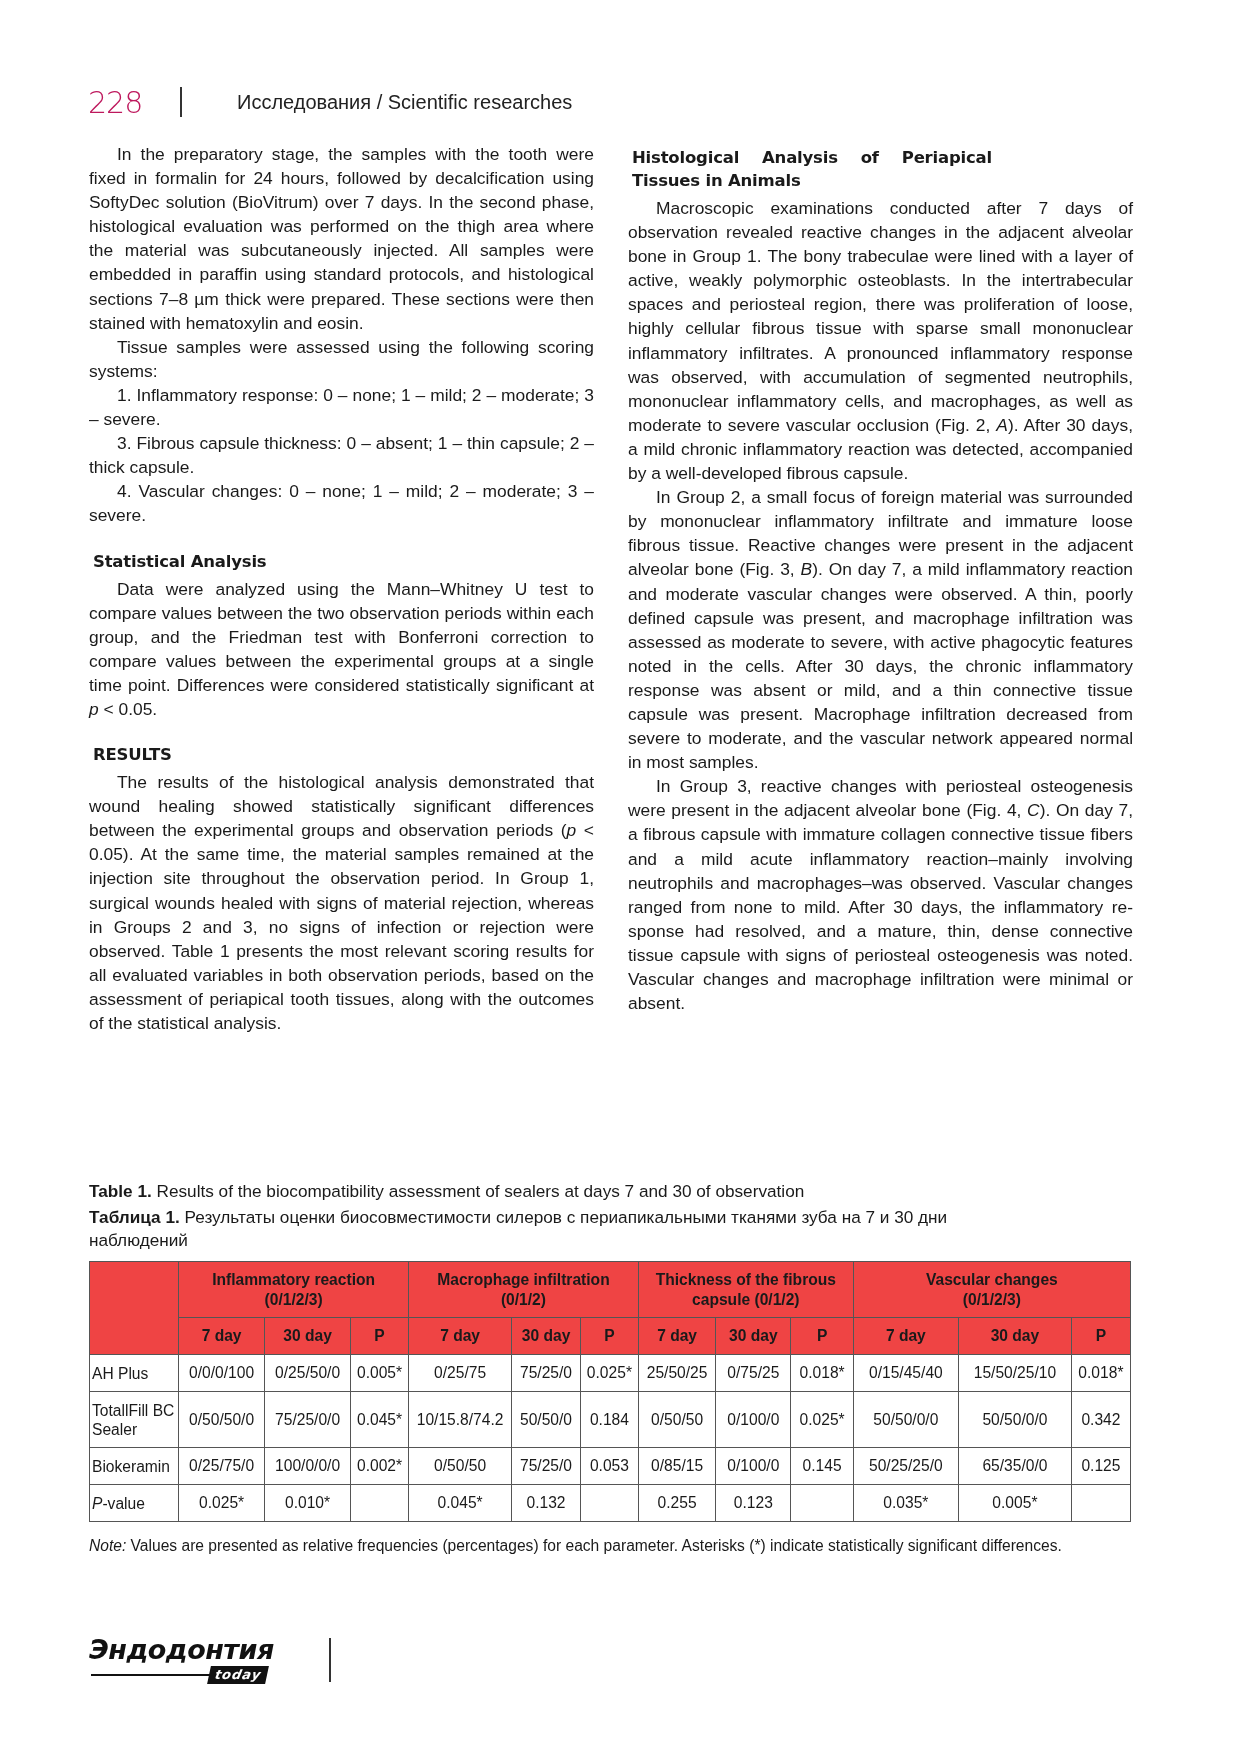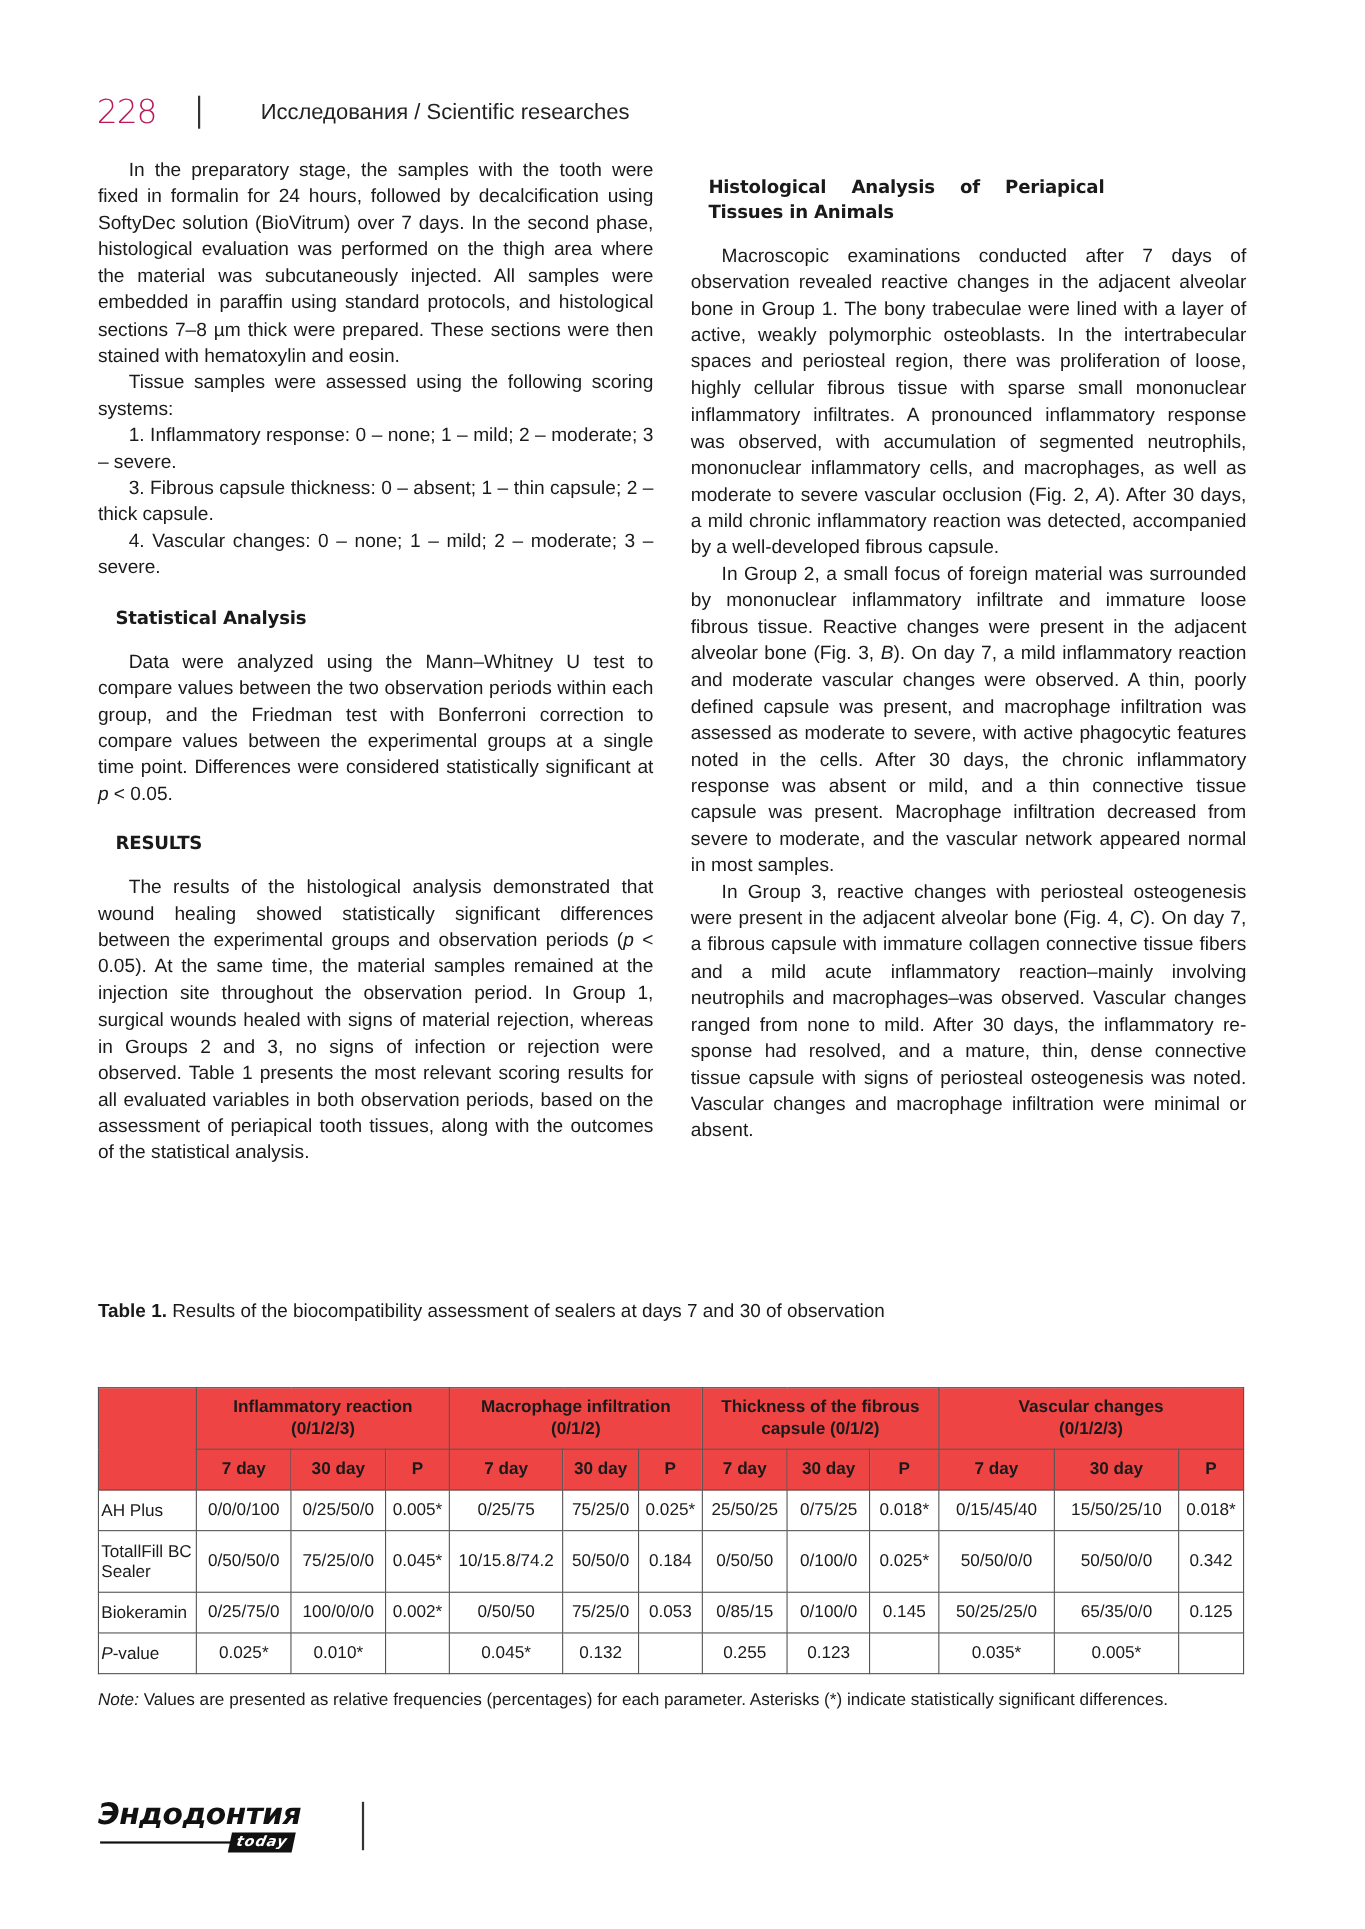--- a/index.html
+++ b/index.html
@@ -7,21 +7,21 @@
          font-family: "Liberation Sans", "DejaVu Sans", sans-serif; }
 
   .running-head { position: absolute; left: 88px; top: 82px; height: 40px; display: flex; align-items: center; }
   .page-num { font-family: "DejaVu Sans", sans-serif; font-weight: 200; font-size: 30px; color: #be185d; letter-spacing: -1px; width: 70px; }
   .head-bar { width: 2px; height: 30px; background: #333; margin: 0 55px 0 22px; }
   .section-title { font-size: 20px; color: #222; }
 
   .columns { position: absolute; left: 89px; top: 142px; width: 1044px; display: flex; justify-content: space-between; }
   .col { width: 505px; font-size: 17.4px; line-height: 24.1px; text-align: justify; hyphens: manual; }
   .col p { margin: 0; text-indent: 28px; }
-  .col h3 { margin: 16px; font-family: "DejaVu Sans", sans-serif; font-weight: bold; font-size: 16.5px; line-height: 23px; letter-spacing: -0.2px; }
+  .col h3 { margin: 4px; font-family: "DejaVu Sans", sans-serif; font-weight: bold; font-size: 16.5px; line-height: 23px; letter-spacing: -0.2px; }
   .gap-before { margin-top: 22px !important; }
 
   .table-caption { position: absolute; left: 89px; top: 1180px; width: 1044px; font-size: 17.2px; line-height: 23px; }
   .table-caption b { font-weight: bold; text-align: center; }
   .cap-en { margin-bottom: 3px; }
 
   table.results { position: absolute; left: 89px; top: 1261px; width: 1042px; border-collapse: collapse;
                   font-size: 15.6px; color: #1a1a1a; }
   table.results th, table.results td { border: 1.4px solid #555; text-align: center; padding: 0 2px; white-space: nowrap; }
   table.results th { background: #ef4444; font-weight: bold; }
@@ -71,20 +71,21 @@
   <div class="col">
     <h3 style="width:360px">Histological Analysis of Periapical Tissues in Animals</h3>
     <p><span>Macroscopic examinations conducted after 7 days of observation revealed reactive changes in the ad­jacent alveolar bone in Group 1. The bony trabeculae were lined with a layer of active, weakly polymorphic os­teoblasts. In the intertrabecular spaces and periosteal region, there was proliferation of loose, highly cellular fibrous tissue with sparse small mononuclear inflamma­tory infiltrates. A pronounced inflammatory response was observed, with accumulation of segmented neu­trophils, mononuclear inflammatory cells, and mac­rophages, as well as moderate to severe vascular oc­clusion (Fig. 2, </span><i>A</i><span>). After 30 days, a mild chronic inflam­matory reaction was detected, accompanied by a well-developed fibrous capsule.</span></p>
     <p><span>In Group 2, a small focus of foreign material was surrounded by mononuclear inflammatory infiltrate and immature loose fibrous tissue. Reactive changes were present in the adjacent alveolar bone (Fig. 3, </span><i>B</i><span>). On day 7, a mild inflammatory reaction and moderate vascular changes were observed. A thin, poorly de­fined capsule was present, and macrophage infiltra­tion was assessed as moderate to severe, with active phagocytic features noted in the cells. After 30 days, the chronic inflammatory response was absent or mild, and a thin connective tissue capsule was present. Macrophage infiltration decreased from severe to moderate, and the vascular network appeared normal in most samples.</span></p>
     <p><span>In Group 3, reactive changes with periosteal os­teogenesis were present in the adjacent alveolar bone (Fig. 4, </span><i>C</i><span>). On day 7, a fibrous capsule with immature collagen connective tissue fibers and a mild acute in­flammatory reaction–mainly involving neutrophils and macrophages–was observed. Vascular changes ranged from none to mild. After 30 days, the inflammatory re­sponse had resolved, and a mature, thin, dense con­nective tissue capsule with signs of periosteal osteo­genesis was noted. Vascular changes and macrophage infiltration were minimal or absent.</span></p>
   </div>
 </div>
 
 <div class="table-caption">
   <div class="cap-en"><b>Table 1.</b><span> Results of the biocompatibility assessment of sealers at days 7 and 30 of observation</span></div>
+  <div style="width:900px"><b>Таблица 1.</b><span> Результаты оценки биосовместимости силеров с периапикальными тканями зуба на 7 и 30 дни наблюдений</span></div>
 </div>
 
 <table class="results">
   <colgroup>
     <col style="width:82px">
       <col style="width:80px">
       <col style="width:80px">
       <col style="width:54px">
     <col style="width:96px">
       <col style="width:64px">

